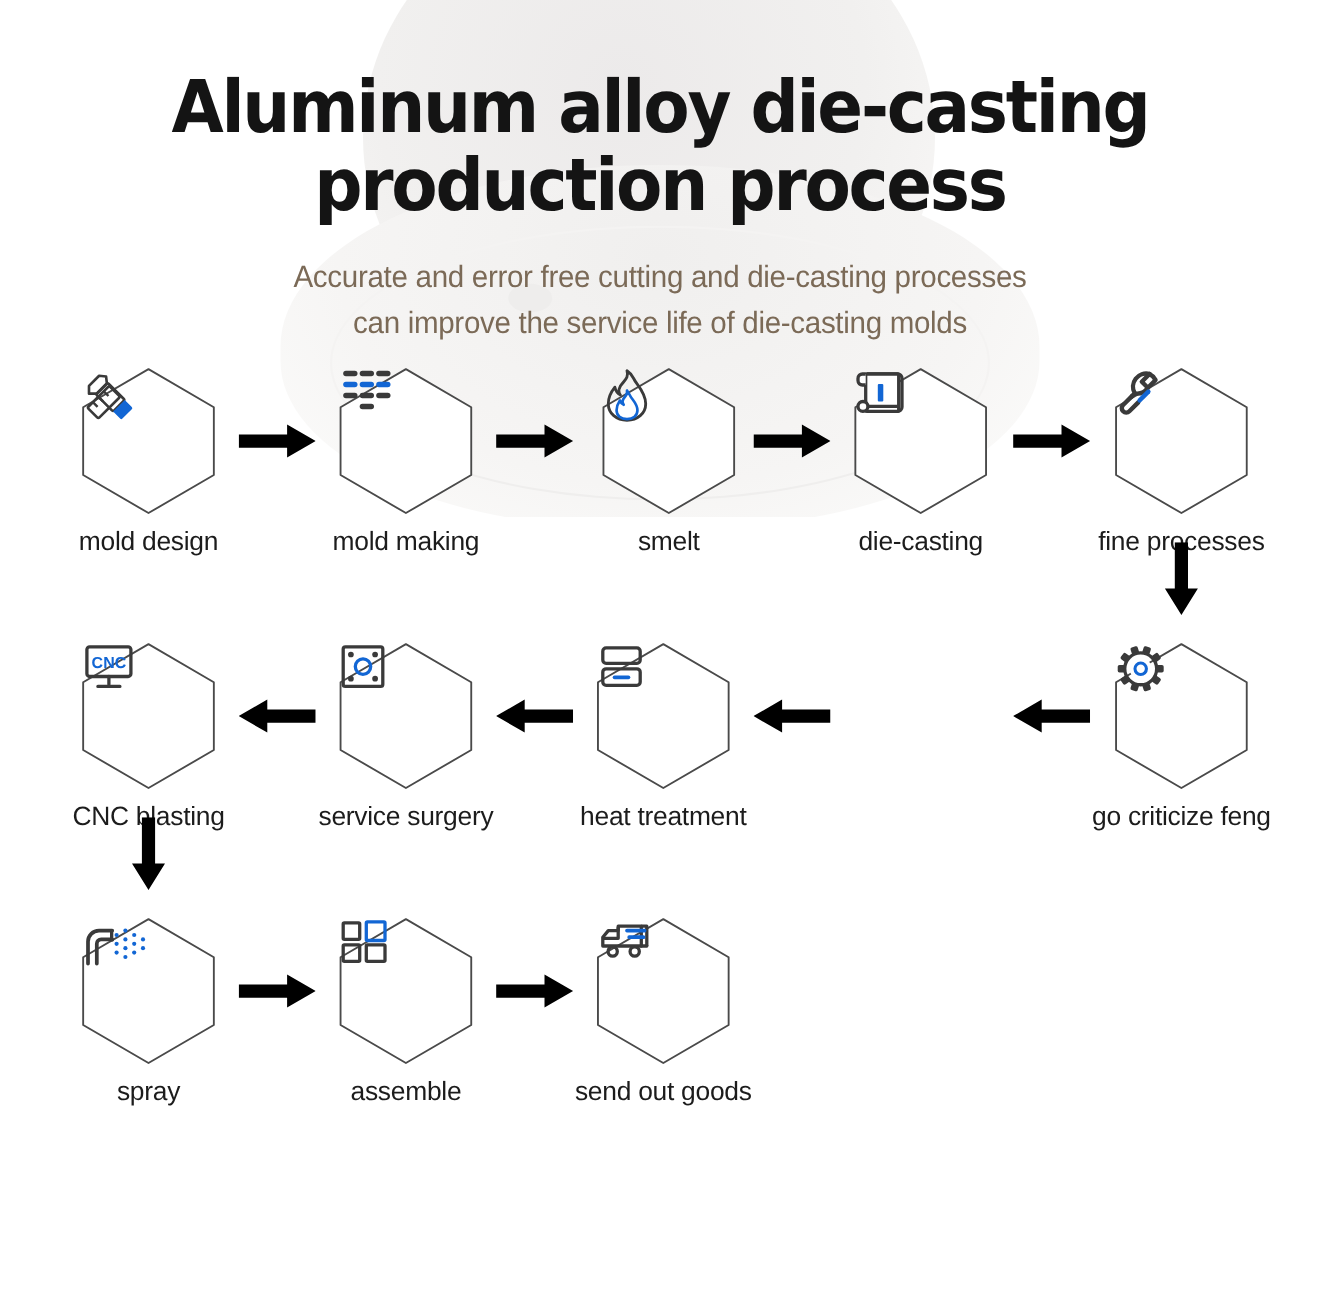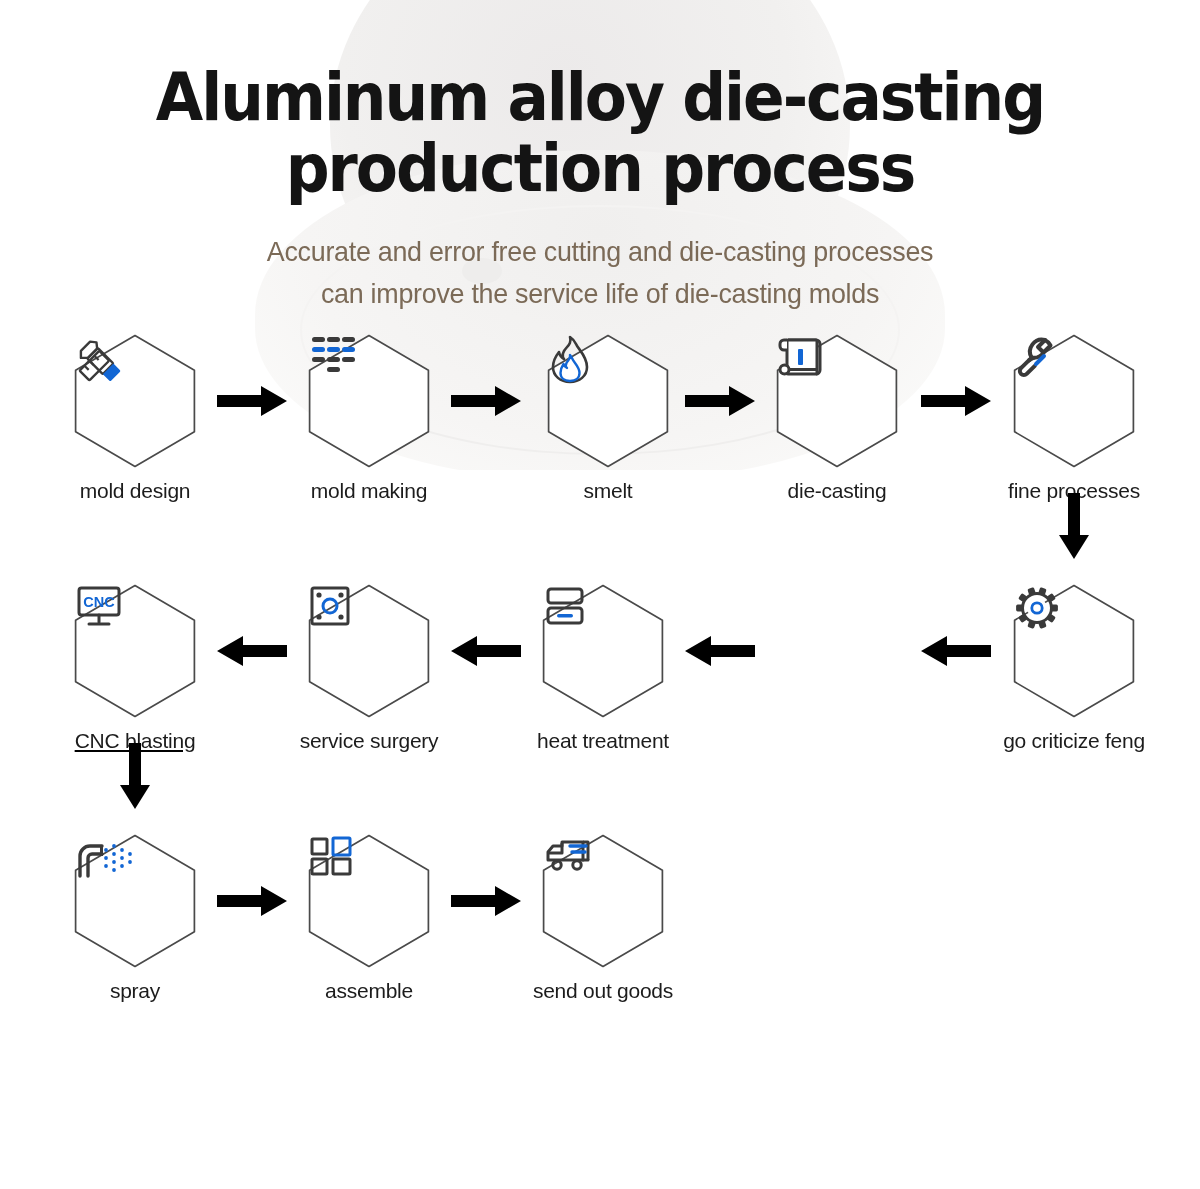--- a/index.html
+++ b/index.html
@@ -94,21 +94,21 @@
     position: absolute;
     left: 0; top: 0;
     width: 122px; height: 134px;
     display: flex;
     align-items: center;
     justify-content: center;
   }
 
   .node-label {
     margin-top: 11px;
-    font-size: 21px;
+    font-size: 24px;
     color: #1c1c1c;
     letter-spacing: -0.25px;
     white-space: nowrap;
   }
 
   
   .arrow { position: absolute; }
   .arrow svg { display: block; }
 </style>
 </head>
@@ -276,21 +276,21 @@
         <circle cx="11" cy="11" r="2.6" fill="#3a3a3a"></circle>
         <circle cx="33" cy="11" r="2.6" fill="#3a3a3a"></circle>
         <circle cx="11" cy="33" r="2.6" fill="#3a3a3a"></circle>
         <circle cx="33" cy="33" r="2.6" fill="#3a3a3a"></circle>
         <circle cx="22" cy="22" r="7" fill="none" stroke="#1266d4" stroke-width="3"></circle>
       </svg>
         </div>
      </div>
      <div class="node-label">service surgery</div>
     </div>
-    <div class="node" style="left: 45px; top: 250px; text-decoration: underline;">
+    <div class="node" style="left: 45px; top: 250px;">
       <div class="hex-wrap">
        <svg width="122" height="134" viewBox="0 0 122 134">
     <polygon points="61,1.6 120.4,36.18 120.4,97.82 61,132.4 1.6,97.82 1.6,36.18" fill="#ffffff" stroke="#4a4a4a" stroke-width="1.7" stroke-linejoin="round"></polygon>
         </svg>
        <div class="hex-icon">
       <svg width="50" height="46" viewBox="0 0 50 46">
         <rect x="5" y="4" width="40" height="27" rx="2.5" fill="none" stroke="#3a3a3a" stroke-width="3"></rect>
         <path d="M25 31v7M15 40h20" stroke="#3a3a3a" stroke-width="3" stroke-linecap="round"></path>
         <text x="25" y="23" font-family="'Liberation Sans',sans-serif" font-size="14.5" font-weight="bold" fill="#1266d4" text-anchor="middle">CNC</text>
       </svg>

